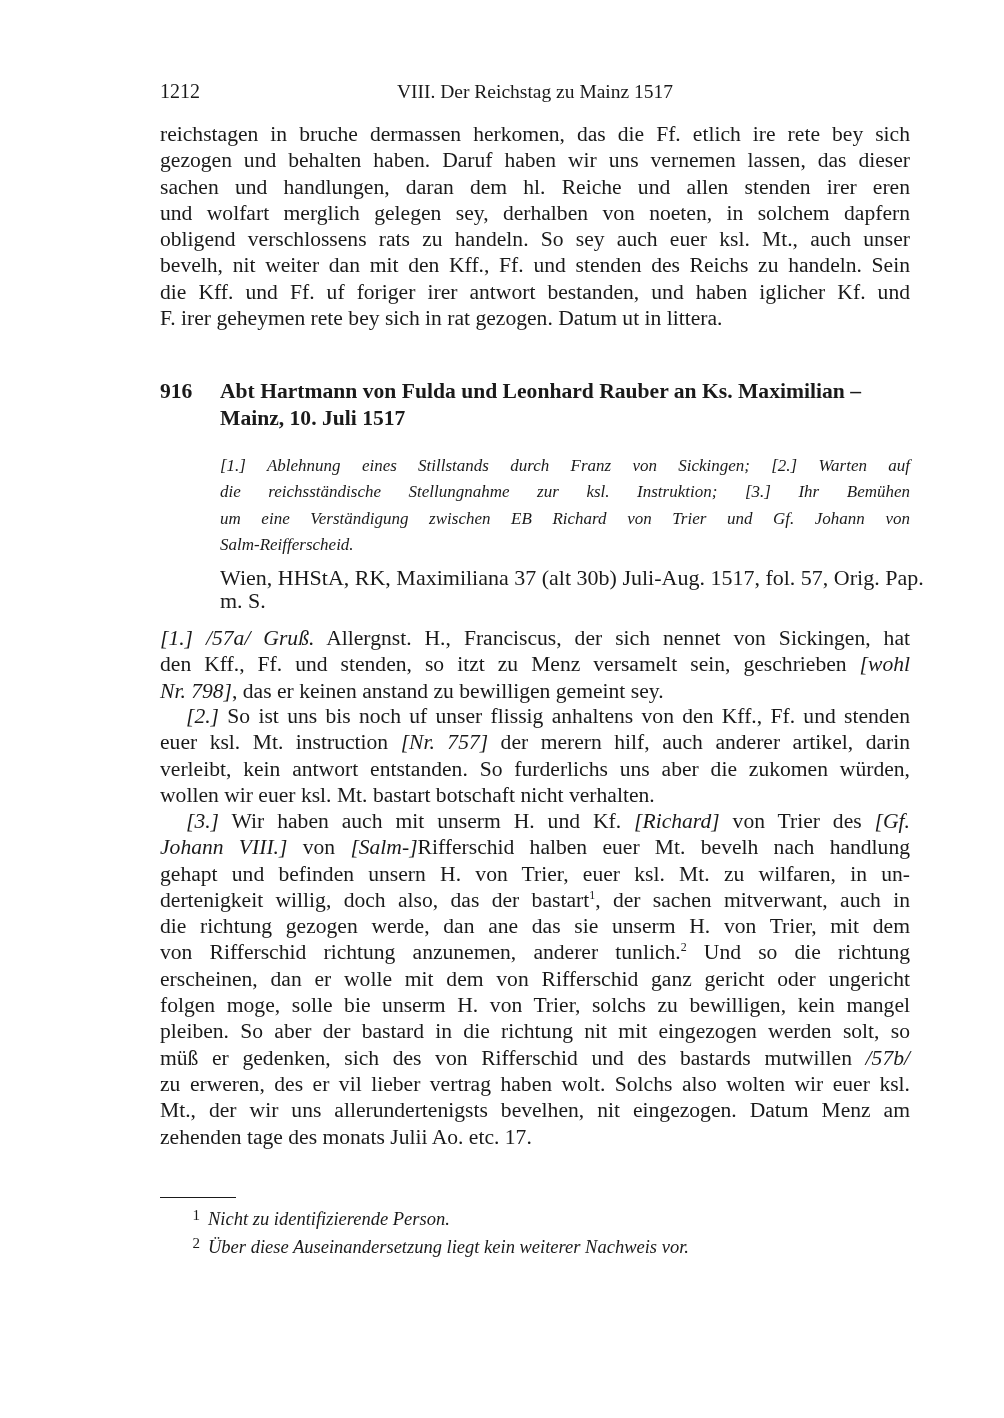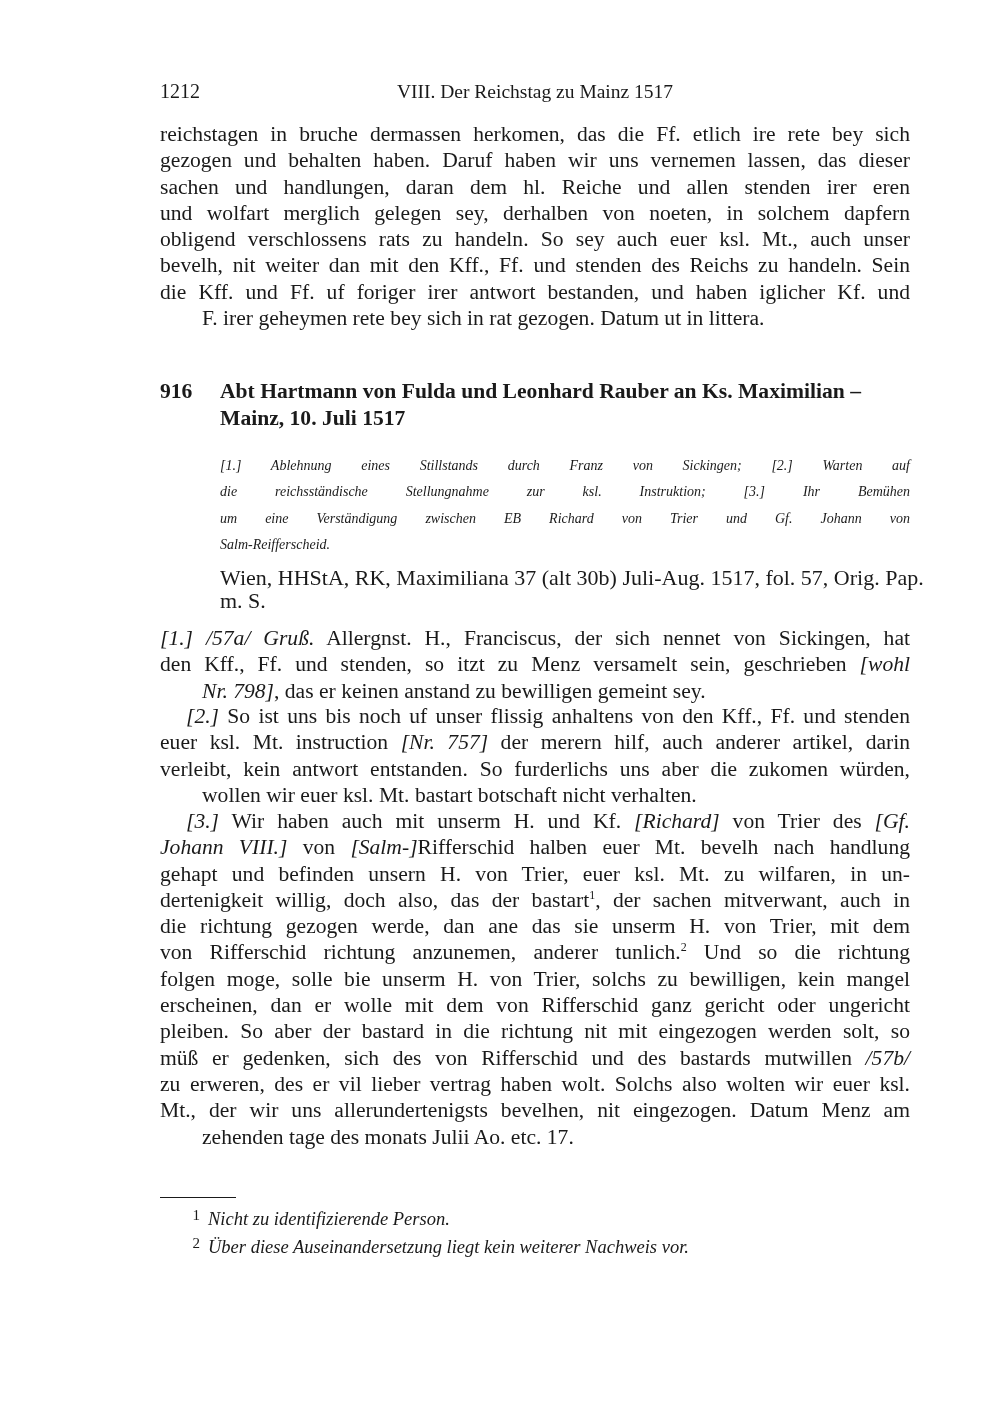--- a/index.html
+++ b/index.html
@@ -14,34 +14,34 @@
     font-size: 20px;
   }
   .page-number { position: absolute; left: 0; top: 0; }
   .running-title { position: absolute; left: 0; right: 0; text-align: center; top: 1px; font-size: 19.5px; }
   .para {
     position: absolute; left: 0; width: 750px;
     font-size: 21.6px; line-height: 26.3px; text-align: justify;
     hyphens: manual;
   }
   .para .line { display: block; text-align: justify; text-align-last: justify; white-space: nowrap; }
-  .para .line.last { text-align-last: left; margin-left: 42px; }
+  .para .line.last { text-align-last: left; }
   .para .line.indent { padding-left: 26px; }
   .it { font-style: italic; }
   sup { font-size: 12px; vertical-align: 8px; line-height: 0; }
   .doc-head {
     position: absolute; left: 0; top: 378px; width: 750px;
     font-weight: bold; font-size: 21.6px; line-height: 27px;
   }
   .doc-number { position: absolute; left: 0; top: 0; }
   .doc-title { position: absolute; left: 60px; top: 0; width: 690px; }
   .doc-title .line { display: block; white-space: nowrap; }
   .regest {
     position: absolute; left: 60px; width: 690px; font-style: italic;
-    font-size: 14px; line-height: 26.3px;
+    font-size: 17px; line-height: 26.3px;
   }
   .regest .line { display: block; text-align: justify; text-align-last: justify; white-space: nowrap; }
   .regest .line.last { text-align-last: left; }
   .source {
     position: absolute; left: 60px; width: 690px; 
     font-size: 22px; line-height: 23px;
   }
   .source .line { display: block; text-align: justify; text-align-last: justify; white-space: nowrap; }
   .source .line.last { text-align-last: left; }
   .fn-rule { position: absolute; left: 0; top: 1197px; width: 76px; height: 1px; background: #1a1a1a; }
@@ -104,22 +104,22 @@
     <span class="line last">wollen wir euer ksl. Mt. bastart botschaft nicht verhalten.</span>
   </div>
 
   <div class="para" style="top:808px;">
     <span class="line indent"><span class="it">[3.]</span><span> Wir haben auch mit unserm H. und Kf. </span><span class="it">[Richard]</span><span> von Trier des </span><span class="it">[Gf.</span></span>
     <span class="line"><span class="it">Johann VIII.]</span><span> von </span><span class="it">[Salm-]</span><span>Rifferschid halben euer Mt. bevelh nach handlung</span></span>
     <span class="line">gehapt und befinden unsern H. von Trier, euer ksl. Mt. zu wilfaren, in un-</span>
     <span class="line"><span>dertenigkeit willig, doch also, das der bastart</span><sup>1</sup><span>, der sachen mitverwant, auch in</span></span>
     <span class="line">die richtung gezogen werde, dan ane das sie unserm H. von Trier, mit dem</span>
     <span class="line"><span>von Rifferschid richtung anzunemen, anderer tunlich.</span><sup>2</sup><span> Und so die richtung</span></span>
+    <span class="line">erscheinen, dan er wolle mit dem von Rifferschid ganz gericht oder ungericht</span>
     <span class="line">folgen moge, solle bie unserm H. von Trier, solchs zu bewilligen, kein mangel</span>
-    <span class="line">erscheinen, dan er wolle mit dem von Rifferschid ganz gericht oder ungericht</span>
     <span class="line">pleiben. So aber der bastard in die richtung nit mit eingezogen werden solt, so</span>
     <span class="line"><span>müß er gedenken, sich des von Rifferschid und des bastards mutwillen </span><span class="it">/57b/</span></span>
     <span class="line">zu erweren, des er vil lieber vertrag haben wolt. Solchs also wolten wir euer ksl.</span>
     <span class="line">Mt., der wir uns allerundertenigsts bevelhen, nit eingezogen. Datum Menz am</span>
     <span class="line last">zehenden tage des monats Julii Ao. etc. 17.</span>
   </div>
 
   <div class="fn-rule"></div>
 
   <div class="footnotes">

